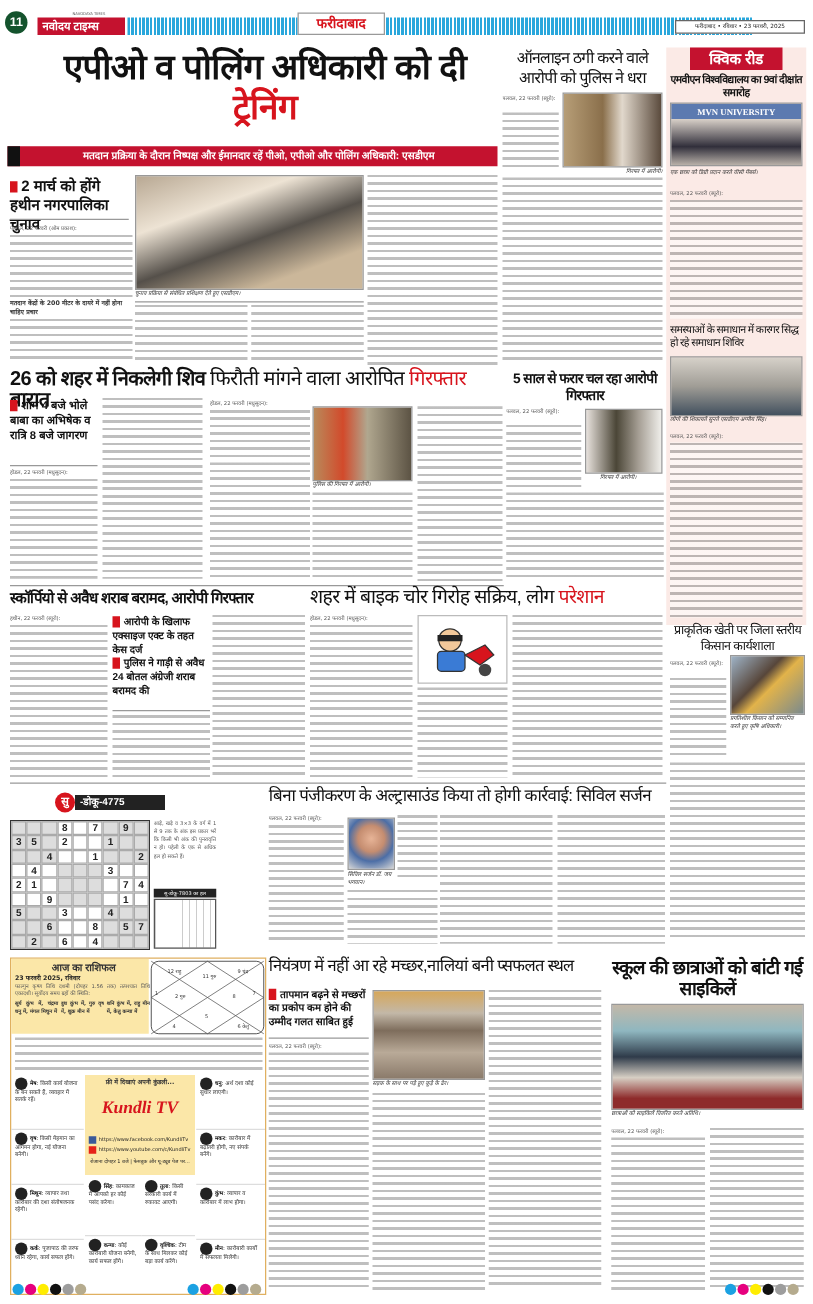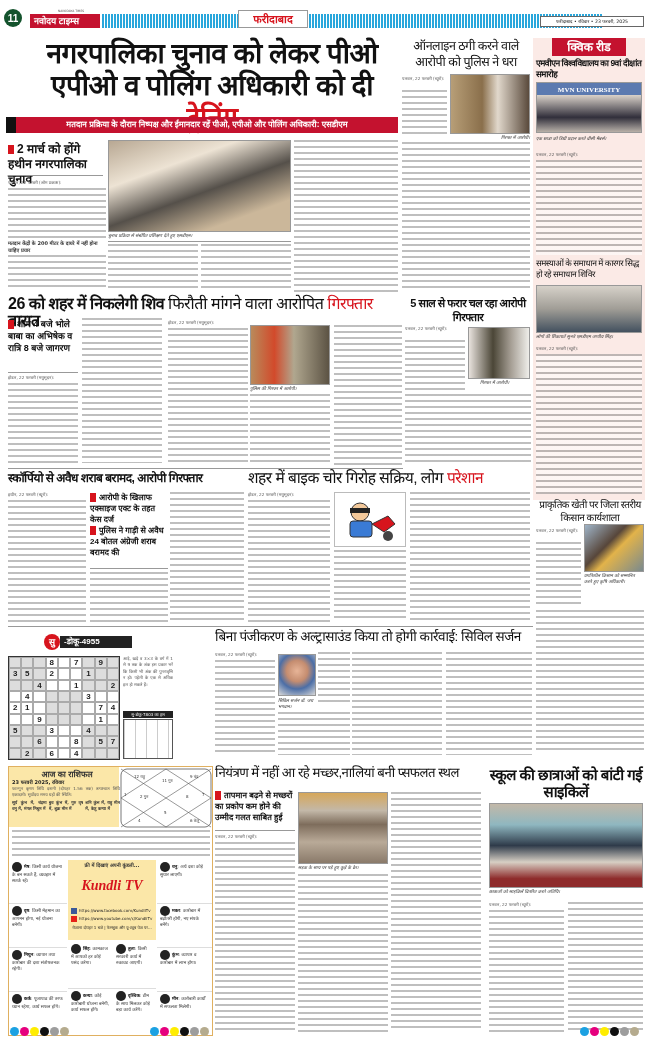--- a/index.html
+++ b/index.html
@@ -30,21 +30,20 @@
 <div class="abs" style="left:0;top:0;width:650px;height:34px">
   <div class="abs" style="left:4px;top:9px;width:18px;height:18px;border-radius:50%;background:#14532d;color:#fff;font-weight:bold;font-size:10px;display:flex;align-items:center;justify-content:center;font-family:'Liberation Sans',sans-serif">11</div>
   <div class="abs" style="left:58px;top:9px;font-size:3px;color:#555">NAVODAYA TIMES</div>
   <div class="abs" style="left:30px;top:14px;width:70px;height:14px;background:#c4122f;color:#fff;font-size:9px;font-weight:bold;line-height:14px;padding-left:4px;font-family:'Liberation Sans',sans-serif">नवोदय टाइम्स</div>
   <div class="abs strip" style="left:102px;top:14px;width:500px;height:14px"></div>
   <div class="abs" style="left:238px;top:10px;width:70px;height:18px;background:#fff;border:1px solid #999;color:#d7141d;font-weight:bold;font-size:11px;text-align:center;line-height:17px;font-family:'Liberation Sans',sans-serif">फरीदाबाद</div>
   <div class="abs" style="left:540px;top:16px;width:104px;height:11px;border:1px solid #666;background:#fff;font-size:4.6px;line-height:10px;text-align:center;color:#222">फरीदाबाद • रविवार • 23 फरवरी, 2025</div>
 </div>
 
 <div class="abs hl" style="left:22px;top:38px;width:380px;font-size:28px;text-align:center;line-height:32px">
-  <div>नगरपालिका चुनाव को लेकर पीओ</div>
   <div><span>एपीओ व पोलिंग अधिकारी को दी</span> <span class="red">ट्रेनिंग</span></div>
 </div>
 <div class="abs" style="left:6px;top:117px;width:392px;height:16px;background:#c4122f;color:#fff;font-weight:bold;font-size:8.2px;line-height:16px;text-align:center;font-family:'Liberation Sans',sans-serif;border-left:10px solid #111">मतदान प्रक्रिया के दौरान निष्पक्ष और ईमानदार रहें पीओ, एपीओ और पोलिंग अधिकारी: एसडीएम</div>
 
 <div class="abs sub" style="left:8px;top:142px;width:96px;font-size:12px;line-height:15px">
   <span class="bullet"></span><span>2 मार्च को होंगे हथीन नगरपालिका चुनाव</span>
 </div>
 <div class="abs rule" style="left:8px;top:175px;width:95px"></div>
 <div class="abs txt" style="left:8px;top:180px;width:98px;height:7px">पलवल, 22 फरवरी (ओम प्रकाश):</div>
 <div class="abs lines" style="left:8px;top:188px;width:98px;height:50px"></div>
@@ -60,21 +59,21 @@
 
 <div class="abs hl" style="left:402px;top:38px;width:128px;font-size:12.5px;text-align:center;font-weight:normal;line-height:16px">ऑनलाइन ठगी करने वाले आरोपी को पुलिस ने धरा</div>
 <div class="abs txt" style="left:402px;top:76px;width:45px;height:13px">पलवल, 22 फरवरी (ब्यूरो):</div>
 <div class="abs lines" style="left:402px;top:90px;width:45px;height:44px"></div>
 <div class="abs photo" style="left:450px;top:74px;width:80px;height:60px;background:linear-gradient(90deg,#b79e77,#8a6f4b 40%,#e1d8cc 60%,#5a4a3c)"></div>
 <div class="abs cap" style="left:482px;top:135px;width:48px;text-align:right">गिरफ्त में आरोपी।</div>
 <div class="abs lines" style="left:402px;top:142px;width:128px;height:148px"></div>
 
 <div class="abs" style="left:533px;top:38px;width:112px;height:462px;background:#fbeae6"></div>
 <div class="abs" style="left:552px;top:38px;width:74px;height:18px;background:#c4122f;color:#fff;font-weight:bold;font-size:12px;text-align:center;line-height:18px;font-family:'Liberation Sans',sans-serif">क्विक रीड</div>
-<div class="abs hl" style="left:536px;top:58px;width:106px;font-size:8.5px;line-height:11px;font-weight:bold">एमवीएन विश्वविद्यालय का 9वां दीक्षांत समारोह</div>
+<div class="abs hl" style="left:536px;top:58px;width:106px;font-size:8.5px;text-align:center;line-height:11px;font-weight:bold">एमवीएन विश्वविद्यालय का 9वां दीक्षांत समारोह</div>
 <div class="abs photo" style="left:536px;top:82px;width:106px;height:51px;background:linear-gradient(180deg,#5c7ab0 0,#5c7ab0 25%,#d8d0c8 25%,#312f3b 70%,#b8b0a8)">
   <div style="color:#fff;font-size:7px;font-weight:bold;text-align:center;margin-top:3px;font-family:'Liberation Serif',serif">MVN UNIVERSITY</div>
 </div>
 <div class="abs cap" style="left:536px;top:136px;width:106px">एक छात्रा को डिग्री प्रदान करते वीसी मेंबर्स।</div>
 <div class="abs txt" style="left:536px;top:152px;width:106px;height:7px">पलवल, 22 फरवरी (ब्यूरो):</div>
 <div class="abs lines" style="left:536px;top:160px;width:106px;height:95px"></div>
 <div class="abs hl" style="left:536px;top:258px;width:106px;font-size:8.5px;line-height:11px;font-weight:normal">समस्याओं के समाधान में कारगर सिद्ध हो रहे समाधान शिविर</div>
 <div class="abs photo" style="left:536px;top:285px;width:106px;height:48px;background:linear-gradient(180deg,#d6d1c9,#a09d96 50%,#43515f)"></div>
 <div class="abs cap" style="left:536px;top:334px;width:106px">लोगों की शिकायतें सुनते एसडीएम अप्पीय सिंह।</div>
 <div class="abs txt" style="left:536px;top:346px;width:106px;height:7px">पलवल, 22 फरवरी (ब्यूरो):</div>
@@ -149,21 +148,21 @@
 <div class="abs lines" style="left:215px;top:660px;width:60px;height:95px"></div>
 <div class="abs photo" style="left:278px;top:654px;width:38px;height:42px;background:radial-gradient(circle at 50% 40%,#e7b497 0,#c58d70 35%,#4c6ea6 60%,#d8d8d8)"></div>
 <div class="abs cap" style="left:278px;top:698px;width:40px">सिविल सर्जन डॉ. जय भगवान।</div>
 <div class="abs lines" style="left:318px;top:652px;width:32px;height:50px"></div>
 <div class="abs lines" style="left:278px;top:712px;width:72px;height:43px"></div>
 <div class="abs lines" style="left:352px;top:652px;width:90px;height:103px"></div>
 <div class="abs lines" style="left:446px;top:652px;width:86px;height:103px"></div>
 
 <div class="abs" style="left:44px;top:634px;width:90px;height:16px">
   <div class="abs" style="left:0;top:0;width:16px;height:16px;border-radius:50%;background:#d7141d;color:#fff;font-weight:bold;font-size:9px;text-align:center;line-height:16px">सु</div>
-  <div class="abs" style="left:16px;top:2px;width:72px;height:12px;background:#222;color:#fff;font-weight:bold;font-size:8px;line-height:12px;padding-left:4px;font-family:'Liberation Sans',sans-serif">-डोकू-4955</div>
+  <div class="abs" style="left:16px;top:2px;width:72px;height:12px;background:#222;color:#fff;font-weight:bold;font-size:8px;line-height:12px;padding-left:4px;font-family:'Liberation Sans',sans-serif">-डोकू-4775</div>
 </div>
 <div class="abs sudoku" id="sudoku" style="left:8px;top:656px;width:112px;height:104px">
     <div class="sh"></div>
     <div class="sh"></div>
     <div class="sh"></div>
     <div>8</div>
     <div></div>
     <div>7</div>
     <div class="sh"></div>
     <div class="sh">9</div>

